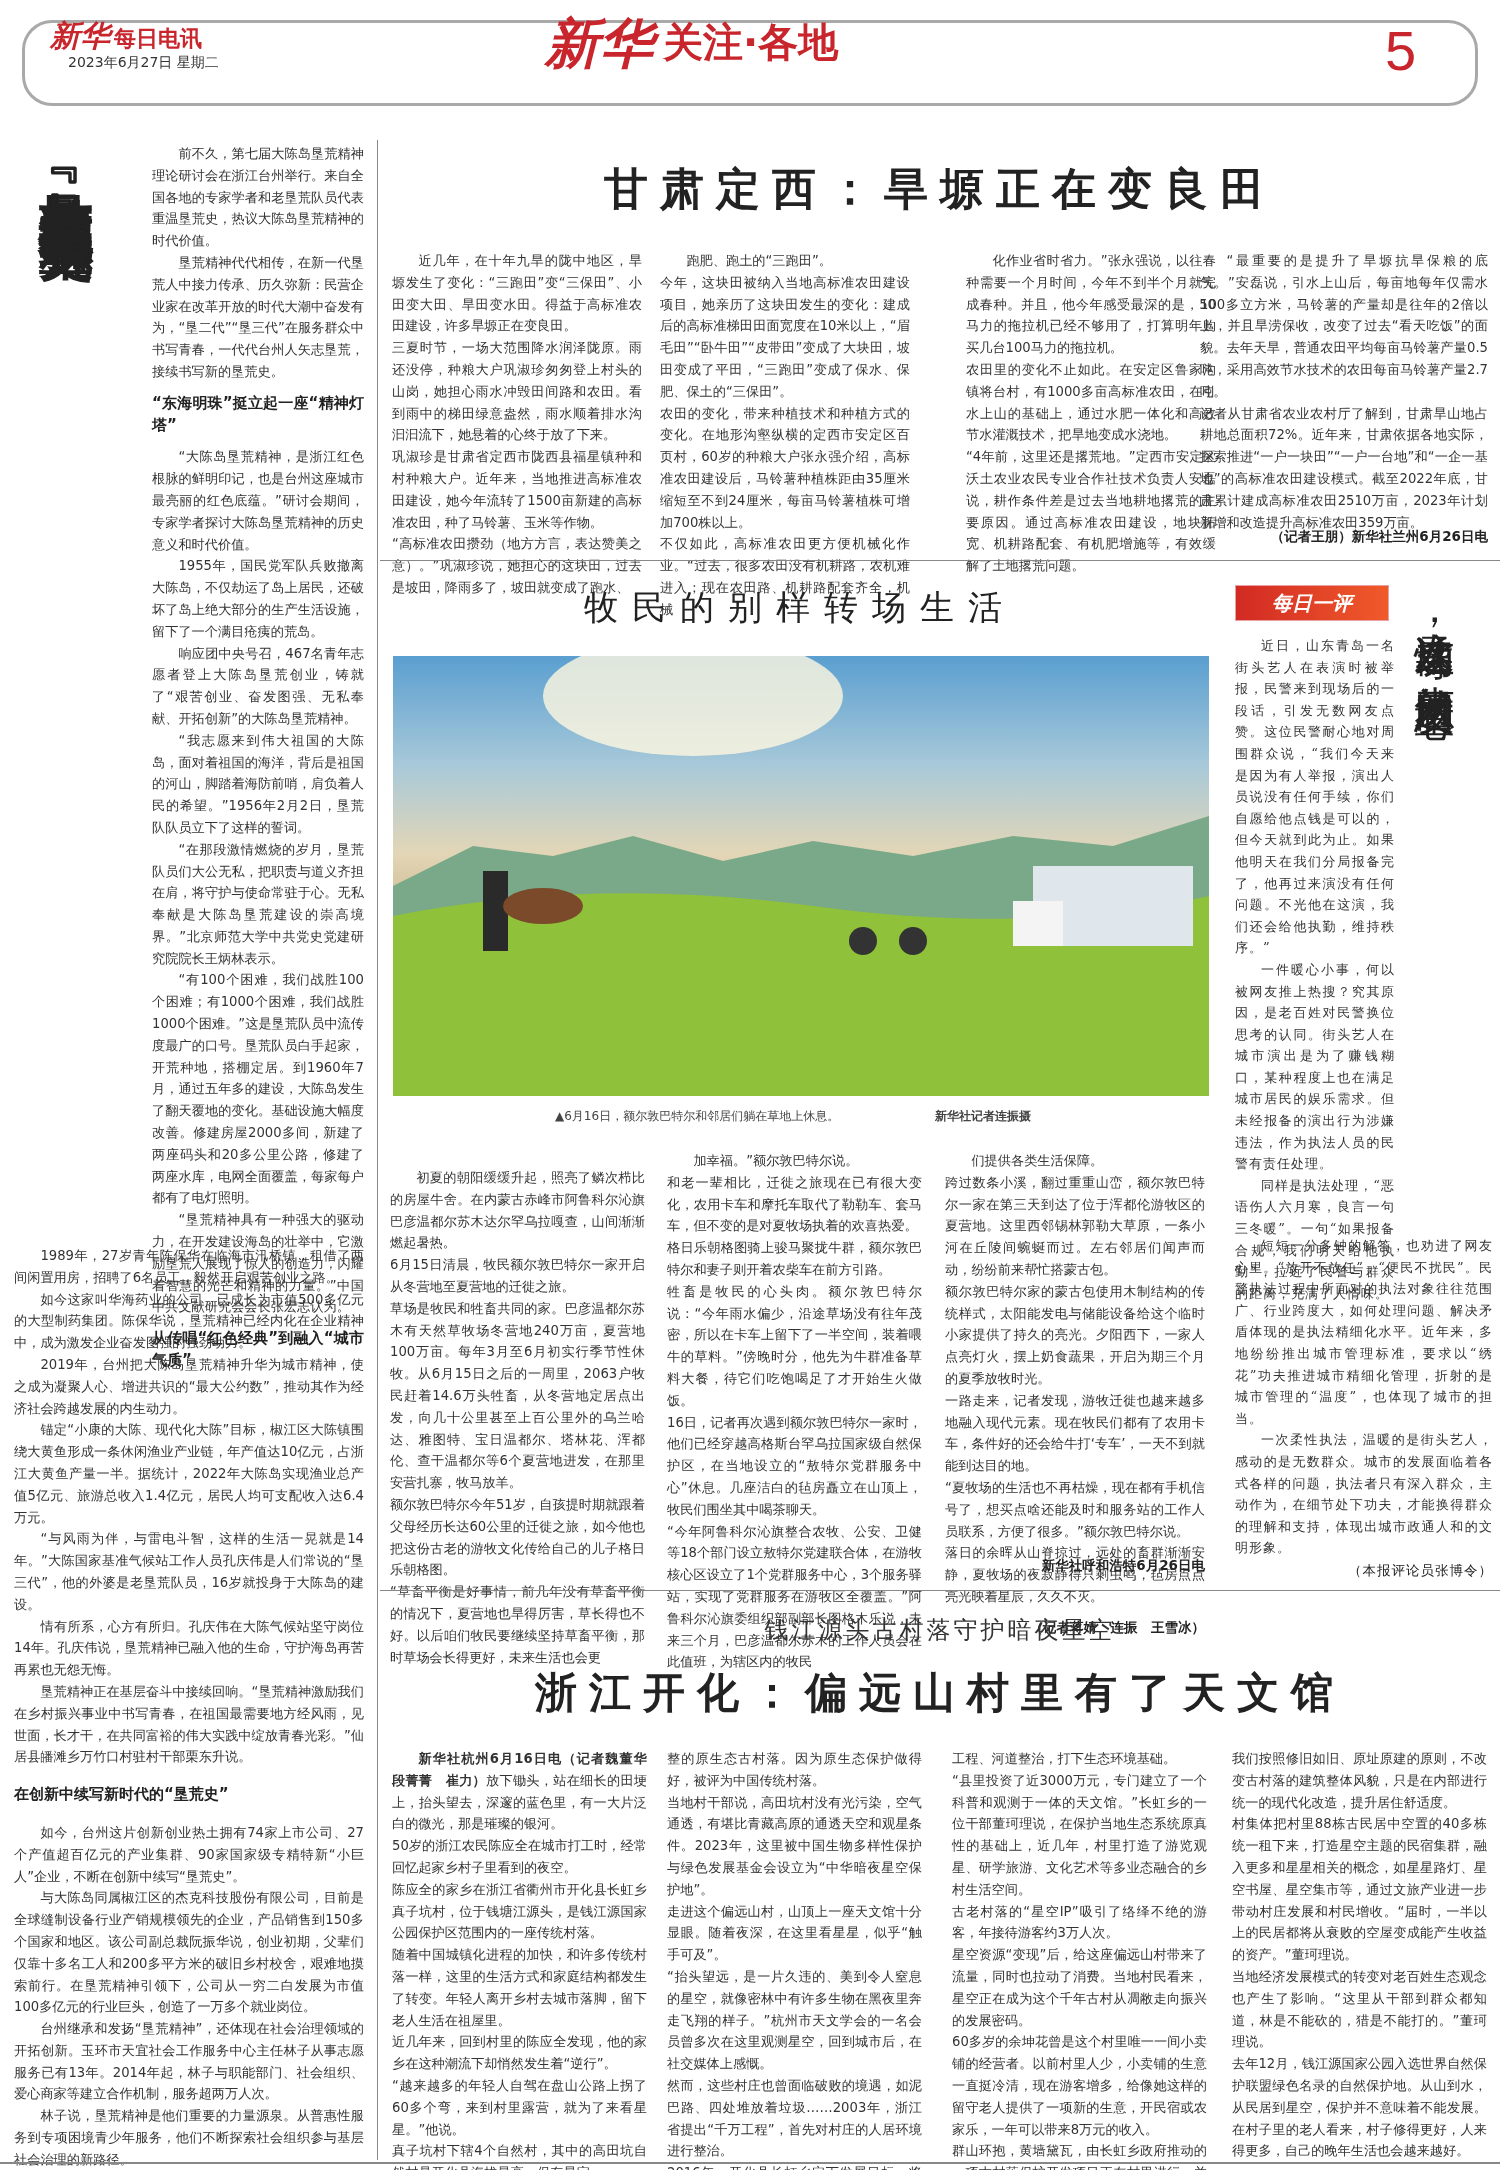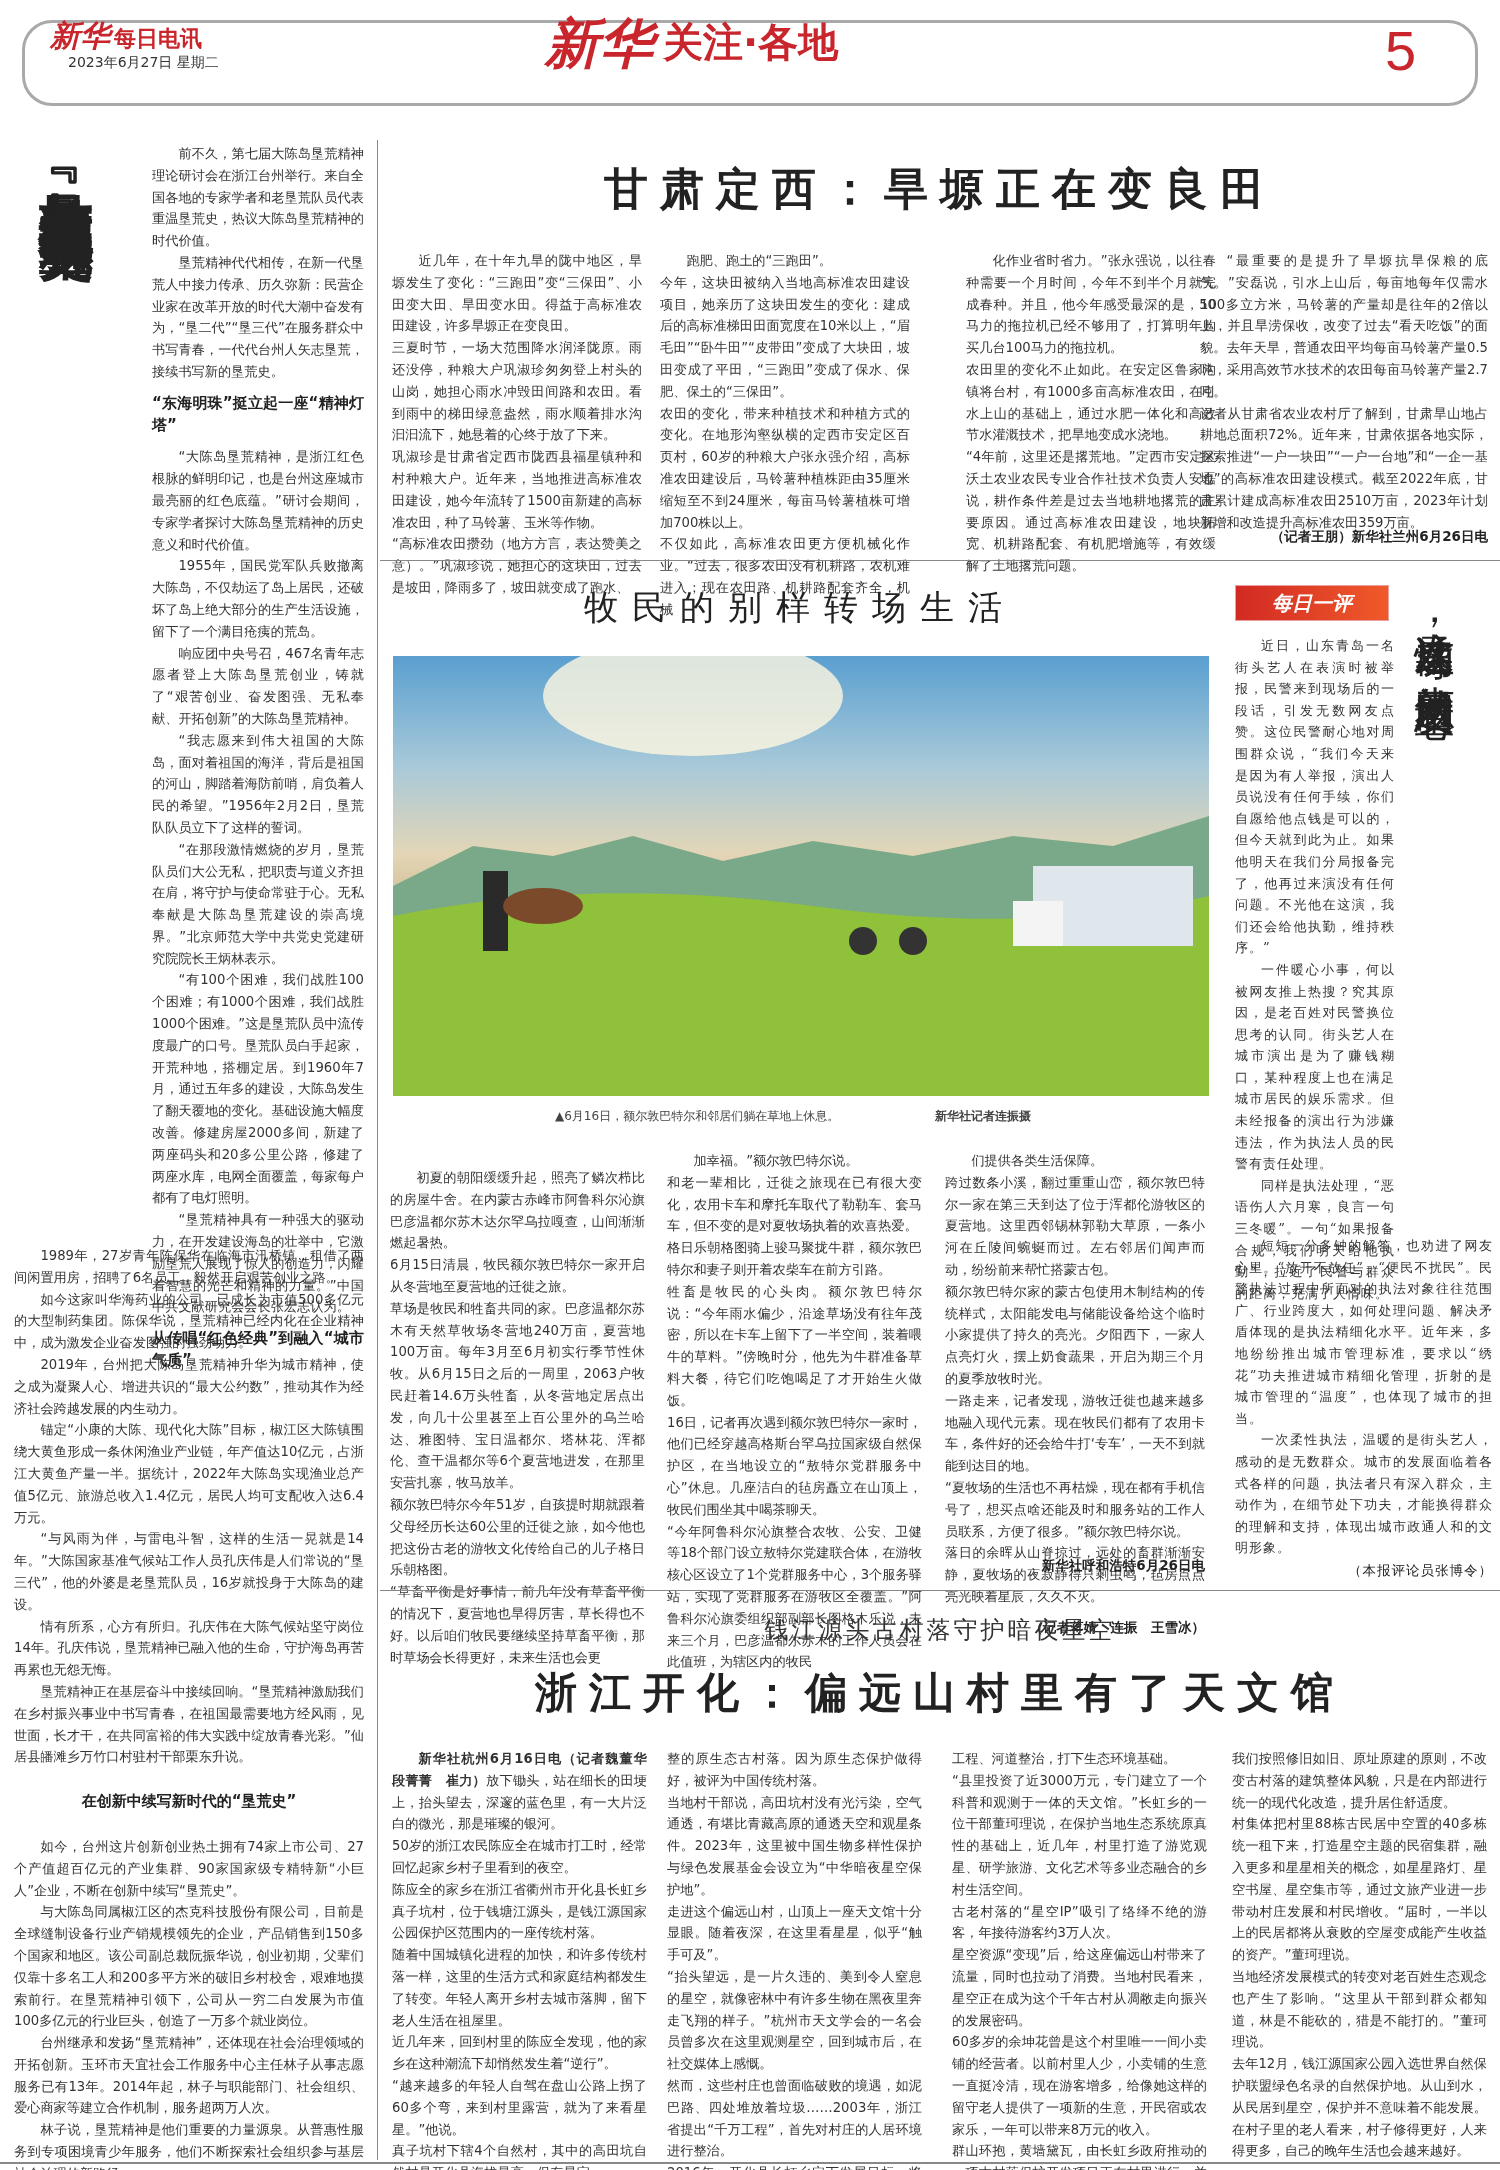--- a/index.html
+++ b/index.html
@@ -62,21 +62,21 @@
 </div>
 
 <div class="abs body-text" style="left:14px;top:1245px;width:350px;">
   <p>1989年，27岁青年陈保华在临海市汛桥镇，租借了两间闲置用房，招聘了6名员工，毅然开启艰苦创业之路。</p>
   <p>如今这家叫华海药业的公司，已成长为市值500多亿元的大型制药集团。陈保华说，垦荒精神已经内化在企业精神中，成为激发企业奋发图强的强劲动力。</p>
   <p>2019年，台州把大陈岛垦荒精神升华为城市精神，使之成为凝聚人心、增进共识的“最大公约数”，推动其作为经济社会跨越发展的内生动力。</p>
   <p>锚定“小康的大陈、现代化大陈”目标，椒江区大陈镇围绕大黄鱼形成一条休闲渔业产业链，年产值达10亿元，占浙江大黄鱼产量一半。据统计，2022年大陈岛实现渔业总产值5亿元、旅游总收入1.4亿元，居民人均可支配收入达6.4万元。</p>
   <p>“与风雨为伴，与雷电斗智，这样的生活一晃就是14年。”大陈国家基准气候站工作人员孔庆伟是人们常说的“垦三代”，他的外婆是老垦荒队员，16岁就投身于大陈岛的建设。</p>
   <p>情有所系，心方有所归。孔庆伟在大陈气候站坚守岗位14年。孔庆伟说，垦荒精神已融入他的生命，守护海岛再苦再累也无怨无悔。</p>
   <p>垦荒精神正在基层奋斗中接续回响。“垦荒精神激励我们在乡村振兴事业中书写青春，在祖国最需要地方经风雨，见世面，长才干，在共同富裕的伟大实践中绽放青春光彩。”仙居县皤滩乡万竹口村驻村干部栗东升说。</p>
-  <div class="subhead" style="text-align:center;margin:23px 0;">在创新中续写新时代的“垦荒史”</div>
+  <div class="subhead" style="margin:16px 0;">在创新中续写新时代的“垦荒史”</div>
   <p>如今，台州这片创新创业热土拥有74家上市公司、27个产值超百亿元的产业集群、90家国家级专精特新“小巨人”企业，不断在创新中续写“垦荒史”。</p>
   <p>与大陈岛同属椒江区的杰克科技股份有限公司，目前是全球缝制设备行业产销规模领先的企业，产品销售到150多个国家和地区。该公司副总裁阮振华说，创业初期，父辈们仅靠十多名工人和200多平方米的破旧乡村校舍，艰难地摸索前行。在垦荒精神引领下，公司从一穷二白发展为市值100多亿元的行业巨头，创造了一万多个就业岗位。</p>
   <p>台州继承和发扬“垦荒精神”，还体现在社会治理领域的开拓创新。玉环市天宜社会工作服务中心主任林子从事志愿服务已有13年。2014年起，林子与职能部门、社会组织、爱心商家等建立合作机制，服务超两万人次。</p>
   <p>林子说，垦荒精神是他们重要的力量源泉。从普惠性服务到专项困境青少年服务，他们不断探索社会组织参与基层社会治理的新路径。</p>
 
 </div>
 
 <div class="abs rule" style="left:377px;top:140px;width:1px;height:2020px;"></div>
 
 <div class="abs h-big" style="left:380px;top:160px;width:1120px;font-size:44px;">甘肃定西：旱塬正在变良田</div>

